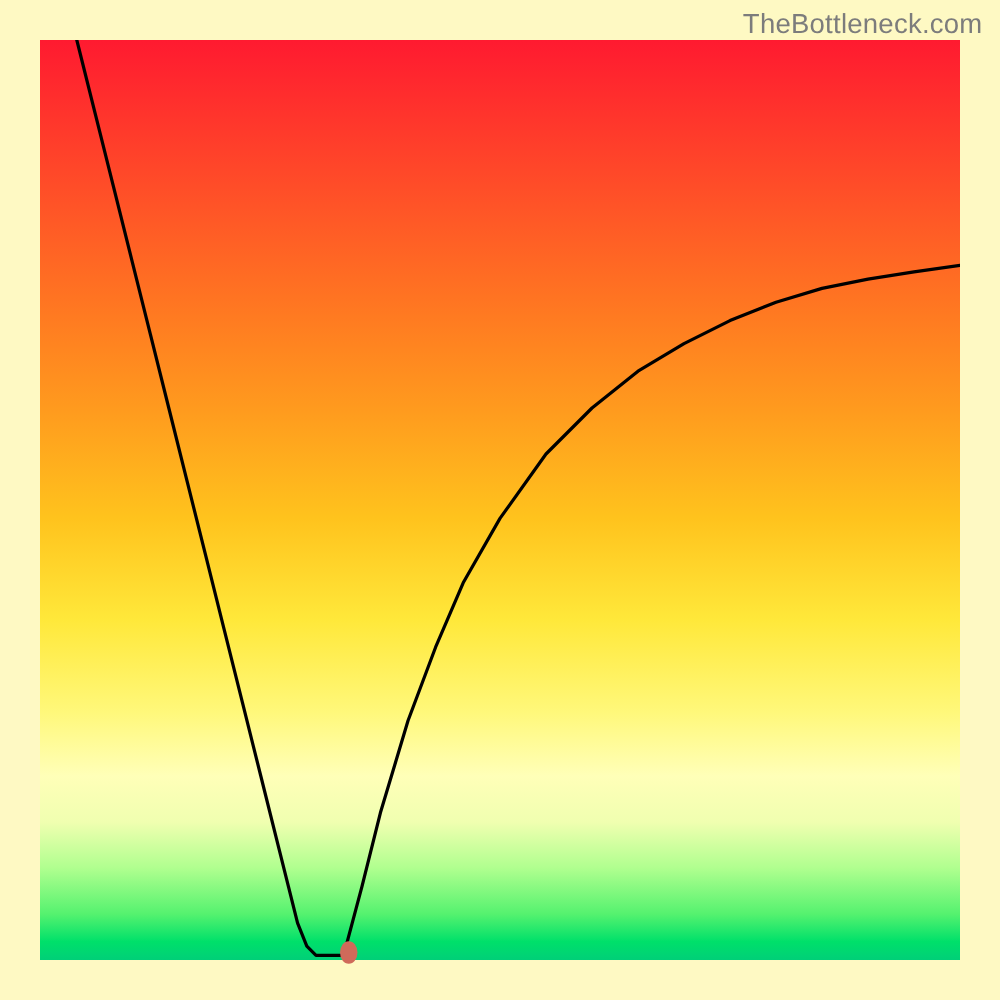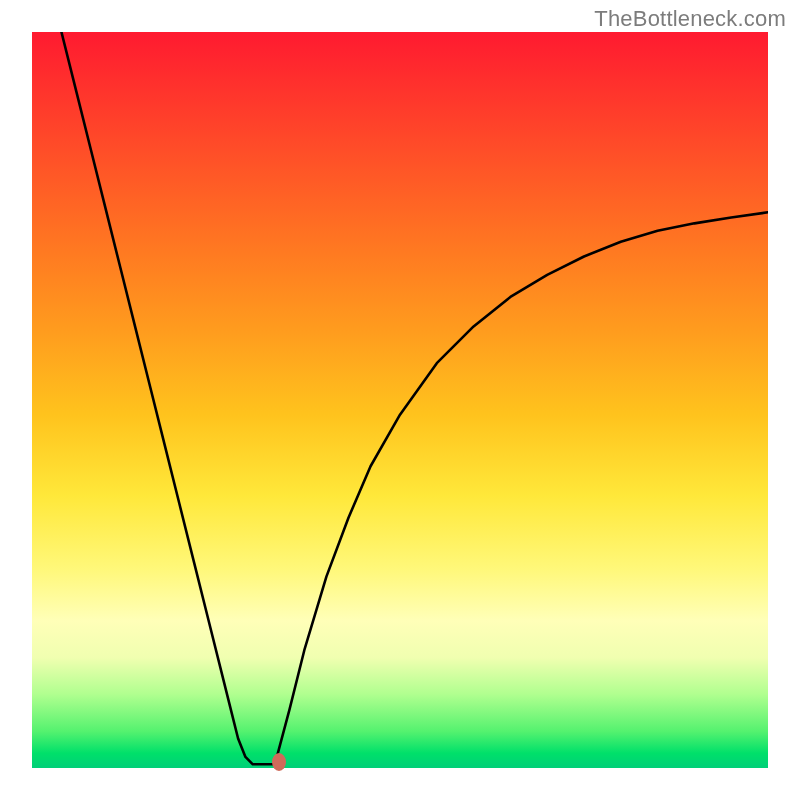--- a/index.html
+++ b/index.html
@@ -8,21 +8,21 @@
     width: 800px;
     height: 800px;
     background: #000;
     overflow: hidden;
     font-family: Arial, Helvetica, sans-serif;
   }
   .frame {
     position: relative;
     width: 800px;
     height: 800px;
-    background: #ffffff;
+    background: #fef9c3;
   }
   .plot-area {
     position: absolute;
     left: 32px;
     top: 32px;
     width: 736px;
     height: 736px;
     background: linear-gradient(
       to bottom,
       #ff1a30 0%,

